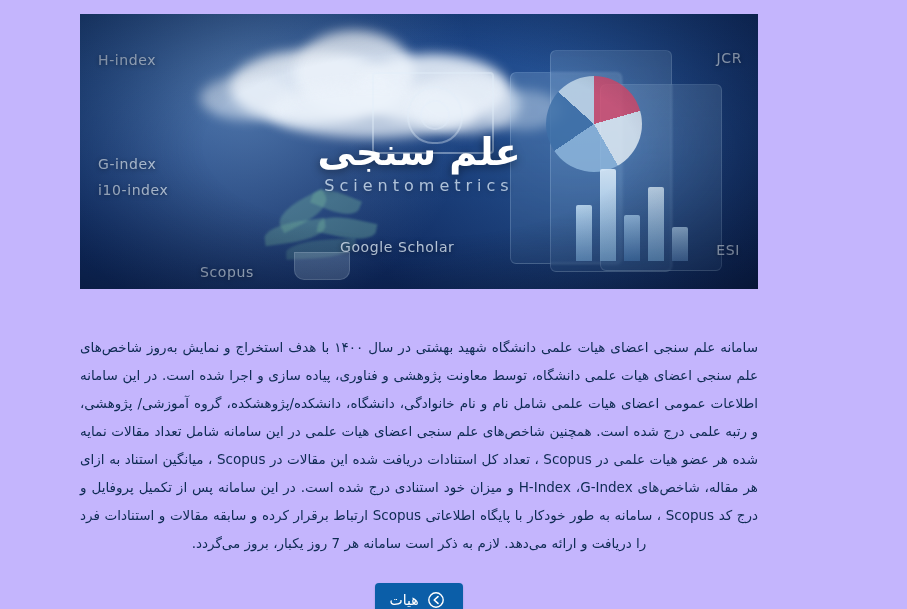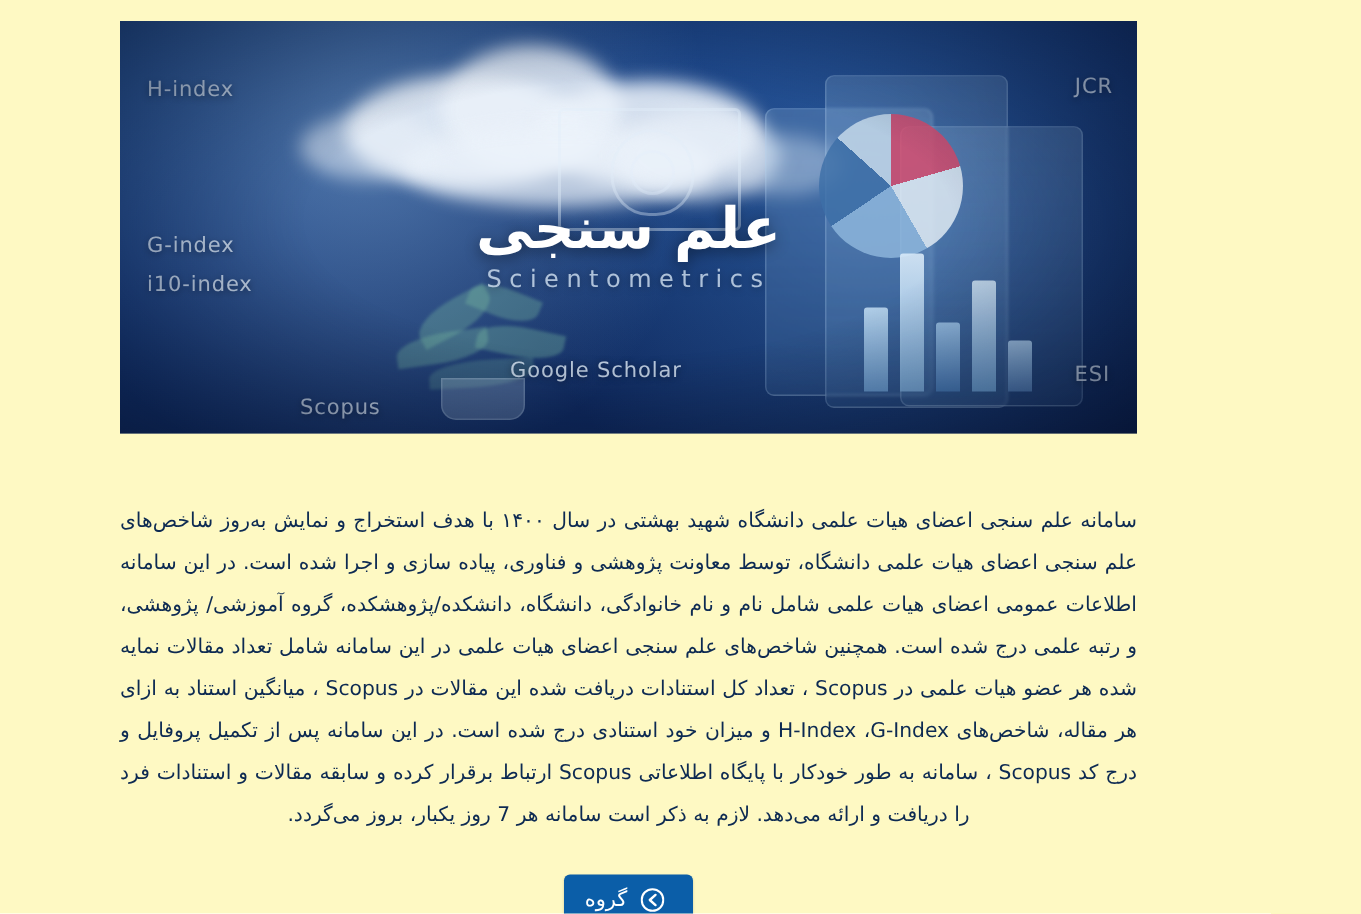--- a/index.html
+++ b/index.html
@@ -11,21 +11,21 @@
     overflow: hidden;
   }
   body {
     font-family: "DejaVu Sans", "Liberation Sans", sans-serif;
   }
 
   .page {
     position: relative;
     width: 907px;
     height: 609px;
-    background: #fef9c3;
+    background: #c4b5fd;
   }
 
   .content-wrap {
     position: absolute;
     left: 80px;
     top: 14px;
     width: 678px;
   }
 
   
@@ -300,18 +300,18 @@
     <p class="description">سامانه علم سنجی اعضای هیات علمی دانشگاه شهید بهشتی در سال ۱۴۰۰ با هدف استخراج و نمایش به‌روز شاخص‌های علم سنجی اعضای هیات علمی دانشگاه، توسط معاونت پژوهشی و فناوری، پیاده سازی و اجرا شده است. در این سامانه اطلاعات عمومی اعضای هیات علمی شامل نام و نام خانوادگی، دانشگاه، دانشکده/پژوهشکده، گروه آموزشی/ پژوهشی، و رتبه علمی درج شده است. همچنین شاخص‌های علم سنجی اعضای هیات علمی در این سامانه شامل تعداد مقالات نمایه شده هر عضو هیات علمی در Scopus ، تعداد کل استنادات دریافت شده این مقالات در Scopus ، میانگین استناد به ازای هر مقاله، شاخص‌های H-Index ،G-Index و میزان خود استنادی درج شده است. در این سامانه پس از تکمیل پروفایل و درج کد Scopus ، سامانه به طور خودکار با پایگاه اطلاعاتی Scopus ارتباط برقرار کرده و سابقه مقالات و استنادات فرد را دریافت و ارائه می‌دهد. لازم به ذکر است سامانه هر 7 روز یکبار، بروز می‌گردد.</p>
 
     <div class="btn-row">
       <button class="login-btn">
         <span class="arrow-icon">
           <svg width="16" height="16" viewBox="0 0 16 16" aria-hidden="true">
             <circle cx="8" cy="8" r="7.2" fill="none" stroke="#ffffff" stroke-width="1.4"></circle>
             <path d="M10 4.6 L6.2 8 L10 11.4" fill="none" stroke="#ffffff" stroke-width="1.6" stroke-linecap="round" stroke-linejoin="round"></path>
           </svg>
         </span>
-        <span class="label">گروه</span>
+        <span class="label">هیات</span>
       </button>
     </div>
 
   </div>
 </div>
 
 </body></html>

